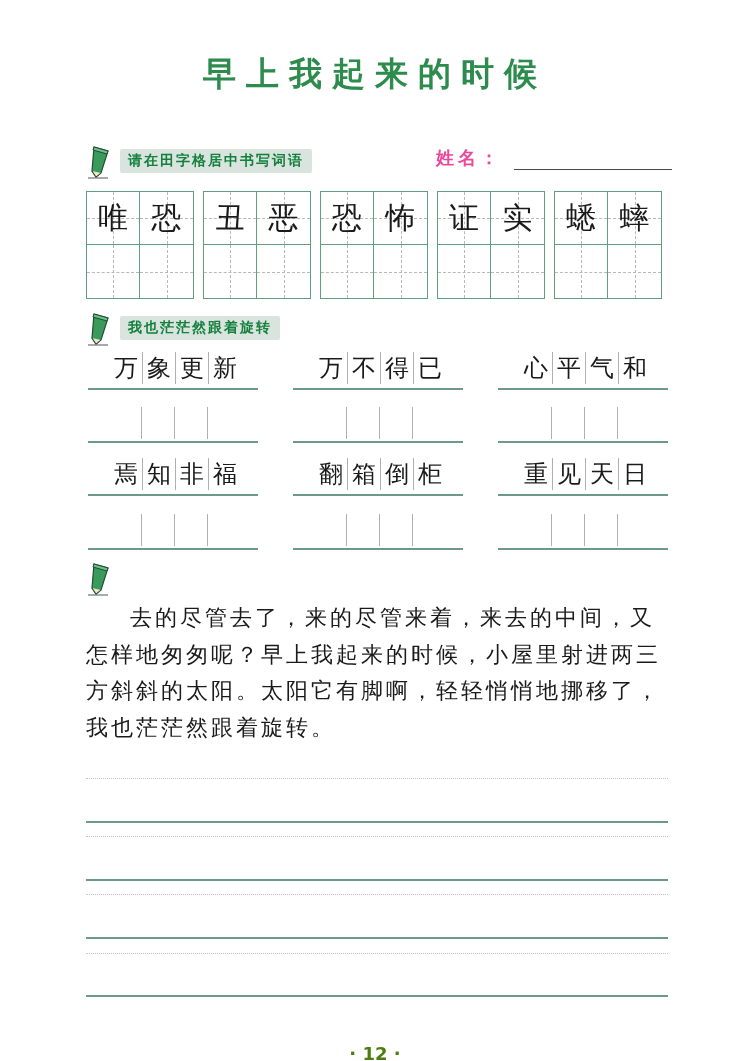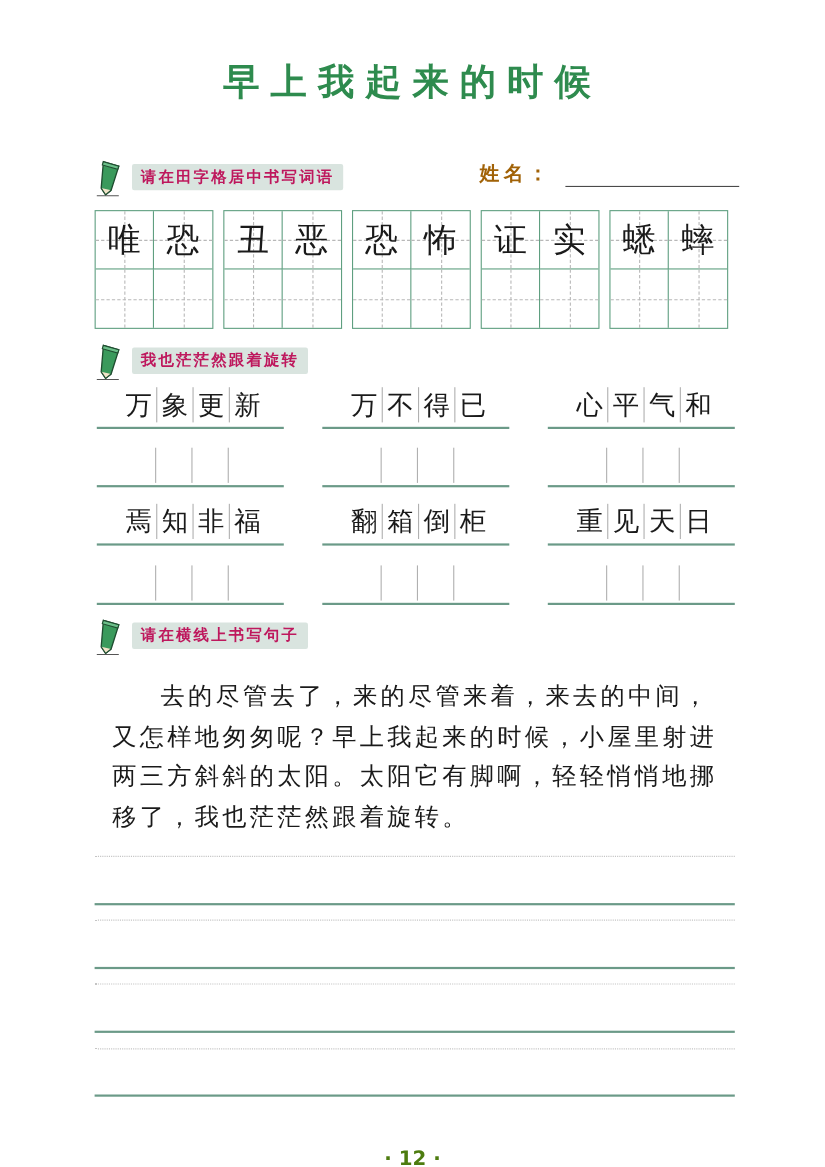--- a/index.html
+++ b/index.html
@@ -4,43 +4,43 @@
 <style>
   html, body { margin:0; padding:0; }
   body { width:750px; height:1061px; background:#ffffff; position:relative; overflow:hidden;
          font-family:"DejaVu Serif","Liberation Serif",serif; color:#1a1a1a; }
   .abs { position:absolute; }
   .title { left:0; width:750px; top:52px; text-align:center; font-size:33px; font-weight:bold;
            color:#2e8b4e; letter-spacing:10px; font-family:"DejaVu Sans", sans-serif; }
   .section-head { height:30px; display:flex; align-items:center; }
   .pencil { width:26px; height:36px; margin-right:8px; }
   .label-box { background:#d9e4df; padding:3px 8px; font-size:14px; font-weight:bold; letter-spacing:2px;
-               color:#be185d; font-family:"DejaVu Sans", sans-serif; border-radius:2px; }
-  .name-label { font-size:18px; color:#a16207; font-weight:bold; letter-spacing:4px; font-family:"DejaVu Sans",sans-serif; }
+               color:#15803d; font-family:"DejaVu Sans", sans-serif; border-radius:2px; }
+  .name-label { font-size:18px; color:#ec4899; font-weight:bold; letter-spacing:4px; font-family:"DejaVu Sans",sans-serif; }
   .name-line { border-bottom:1.5px solid #4a4a4a; }
   .grid-row { display:flex; gap:9px; }
   .tzg { width:108px; height:108px; border:1.5px solid #5f9f80; display:grid;
          grid-template-columns:1fr 1fr; grid-template-rows:1fr 1fr; box-sizing:border-box; }
   .cell { position:relative; border-right:1px solid #5f9f80; border-bottom:1px solid #5f9f80;
           display:flex; align-items:center; justify-content:center; font-size:30px; }
   .cell:nth-child(2n){ border-right:none; }
   .cell:nth-child(n+3){ border-bottom:none; }
   .cell::before { content:""; position:absolute; left:0; right:0; top:50%; border-top:1px dashed #b8b8b8; }
   .cell::after { content:""; position:absolute; top:0; bottom:0; left:50%; border-left:1px dashed #b8b8b8; }
   .cell span { position:relative; z-index:1; }
   .idiom { width:170px; height:50px; position:absolute; }
   .idiom .line { position:absolute; left:0; right:0; bottom:0; border-bottom:2px solid #6b9a88; }
   .idiom .chars { position:absolute; left:22px; bottom:6px; display:flex; }
   .idiom .ch { width:32px; text-align:center; font-size:24px; position:relative; }
   .idiom .sep { width:1px; background:#b0b0b0; height:32px; align-self:flex-end; }
   .blank { width:170px; height:50px; position:absolute; }
   .blank .line { position:absolute; left:0; right:0; bottom:0; border-bottom:2px solid #6b9a88; }
   .blank .sep { position:absolute; bottom:4px; width:1px; height:32px; background:#b0b0b0; }
   .passage { left:86px; width:590px; top:600px; font-size:22px; line-height:36.5px; letter-spacing:3px; }
-  .passage p { margin:16px; text-indent:2em; }
+  .passage p { margin:0; text-indent:2em; }
   .wline-solid { left:86px; width:582px; border-top:2px solid #6b9a88; }
   .wline-dot { left:86px; width:582px; border-top:1.5px dotted #c4c4c4; }
   .page-num { left:0; width:750px; top:1043px; text-align:center; font-size:18px; font-weight:bold; color:#4d7c0f;
               font-family:"DejaVu Sans", sans-serif; }
 </style>
 </head>
 <body>
 
 <div class="abs title">早上我起来的时候</div>
 
@@ -234,21 +234,20 @@
   <div class="line"></div>
 </div>
 
 <div class="abs section-head" style="left:86px; top:563px;">
   <svg class="pencil" viewBox="0 0 26 36">
     <path d="M8 4 L22 8 L15 30 L10 34 L6 28 Z" fill="#3a9a5c" stroke="#1f4d30" stroke-width="1.2"></path>
     <path d="M6 28 L10 34 L15 30" fill="#f1e4c8" stroke="#1f4d30" stroke-width="1"></path>
     <path d="M8 4 L22 8 L21 11 L7 7 Z" fill="#6cc08a" stroke="#1f4d30" stroke-width="1"></path>
     <line x1="2" y1="35" x2="22" y2="35" stroke="#555" stroke-width="1"></line>
   </svg>
-  <span class="label-box">请在横线上书写句子</span>
 </div>
 
 <div class="abs passage">
   <p>去的尽管去了，来的尽管来着，来去的中间，又怎样地匆匆呢？早上我起来的时候，小屋里射进两三方斜斜的太阳。太阳它有脚啊，轻轻悄悄地挪移了，我也茫茫然跟着旋转。</p>
 </div>
 
 <div class="abs wline-dot" style="top:778px;"></div>
 <div class="abs wline-solid" style="top:821px;"></div>
 <div class="abs wline-dot" style="top:836px;"></div>
 <div class="abs wline-solid" style="top:879px;"></div>

